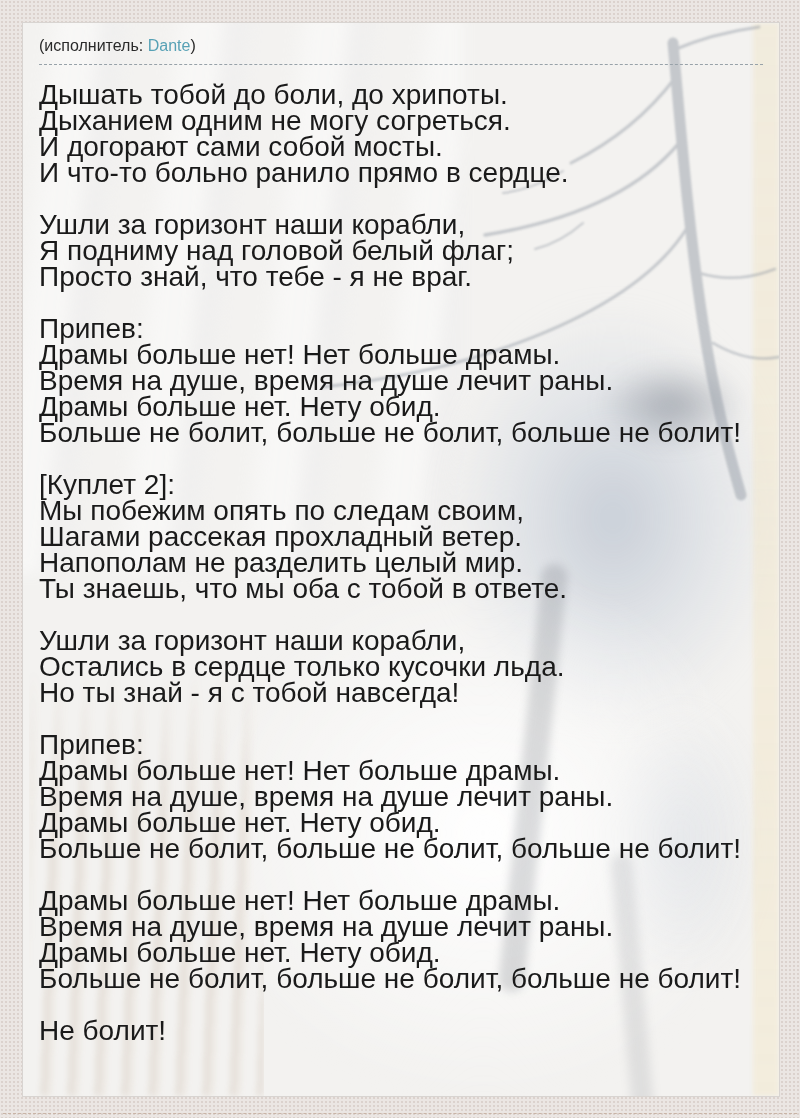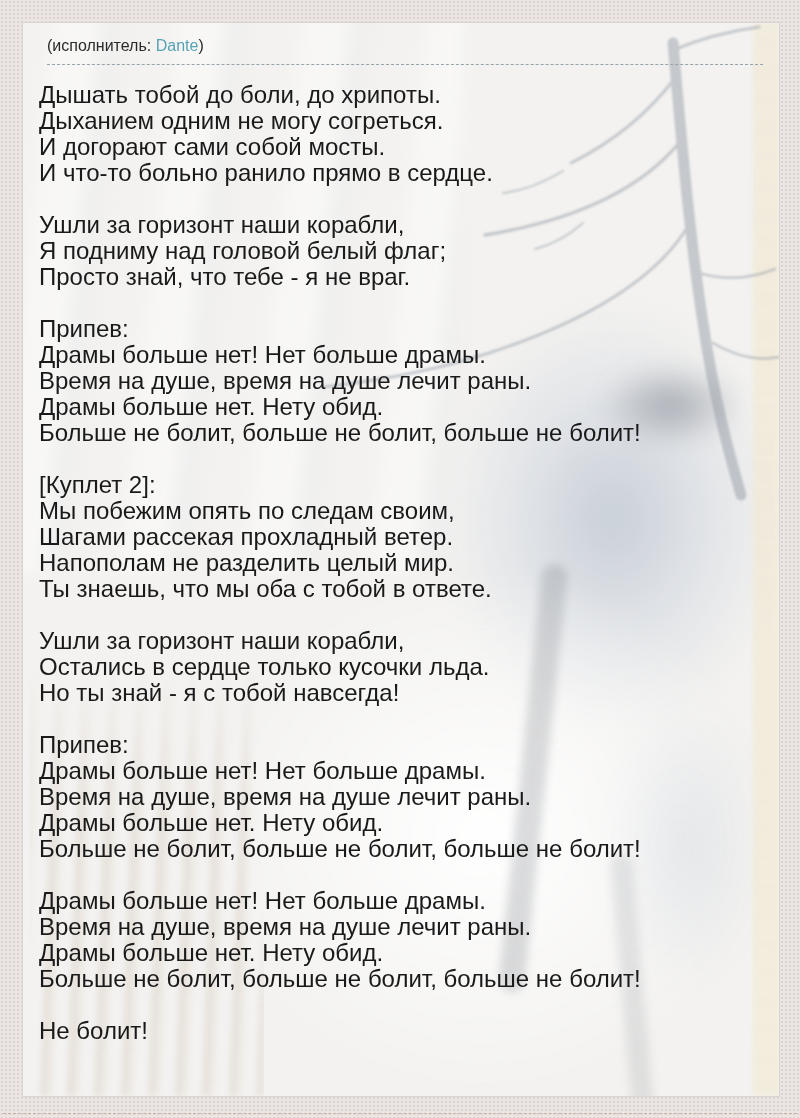--- a/index.html
+++ b/index.html
@@ -38,23 +38,23 @@
   .warm-streaks{left:6px;bottom:0;width:235px;height:430px;filter:blur(3px);opacity:.65;
     background:repeating-linear-gradient(92deg, rgba(120,74,36,.20) 0 5px, rgba(181,140,95,.12) 5px 11px, rgba(240,235,228,0) 11px 27px);
     -webkit-mask-image:linear-gradient(180deg, transparent, #000 35%);
     mask-image:linear-gradient(180deg, transparent, #000 35%);}
   .cream{right:0;top:0;width:26px;height:100%;filter:blur(2px);
     background:linear-gradient(180deg, rgba(240,228,198,.45), rgba(243,233,208,.6));}
   .branches-svg{position:absolute;left:0;top:0;opacity:.45;filter:blur(1px);}
   .content{position:relative;z-index:2;padding:12px 16px;}
   h1.title{margin:2px 0 0;font-size:25px;line-height:34px;font-weight:400;color:#bd3060;}
   .artist{font-size:16px;line-height:22px;color:#2a2a2a;padding-bottom:7px;
-    border-bottom:1px dashed #98a2a9;margin-left:8px;}
+    border-bottom:1px dashed #98a2a9;}
   .artist a{color:#57a1b5;text-decoration:none;cursor:pointer;}
-  .lyrics{margin-top:17px;font-size:24px;line-height:26px;color:#1a1a1a;white-space:pre-line;}
+  .lyrics{margin-top:17px;font-size:28px;line-height:26px;color:#1a1a1a;white-space:pre-line;}
 </style>
 </head>
 <body>
 
 <div class="card">
   <div class="photo">
     <div class="gloss"></div>
     <div class="bgblur"></div>
     <div class="bgblur2"></div>
     <div class="hat"></div>

